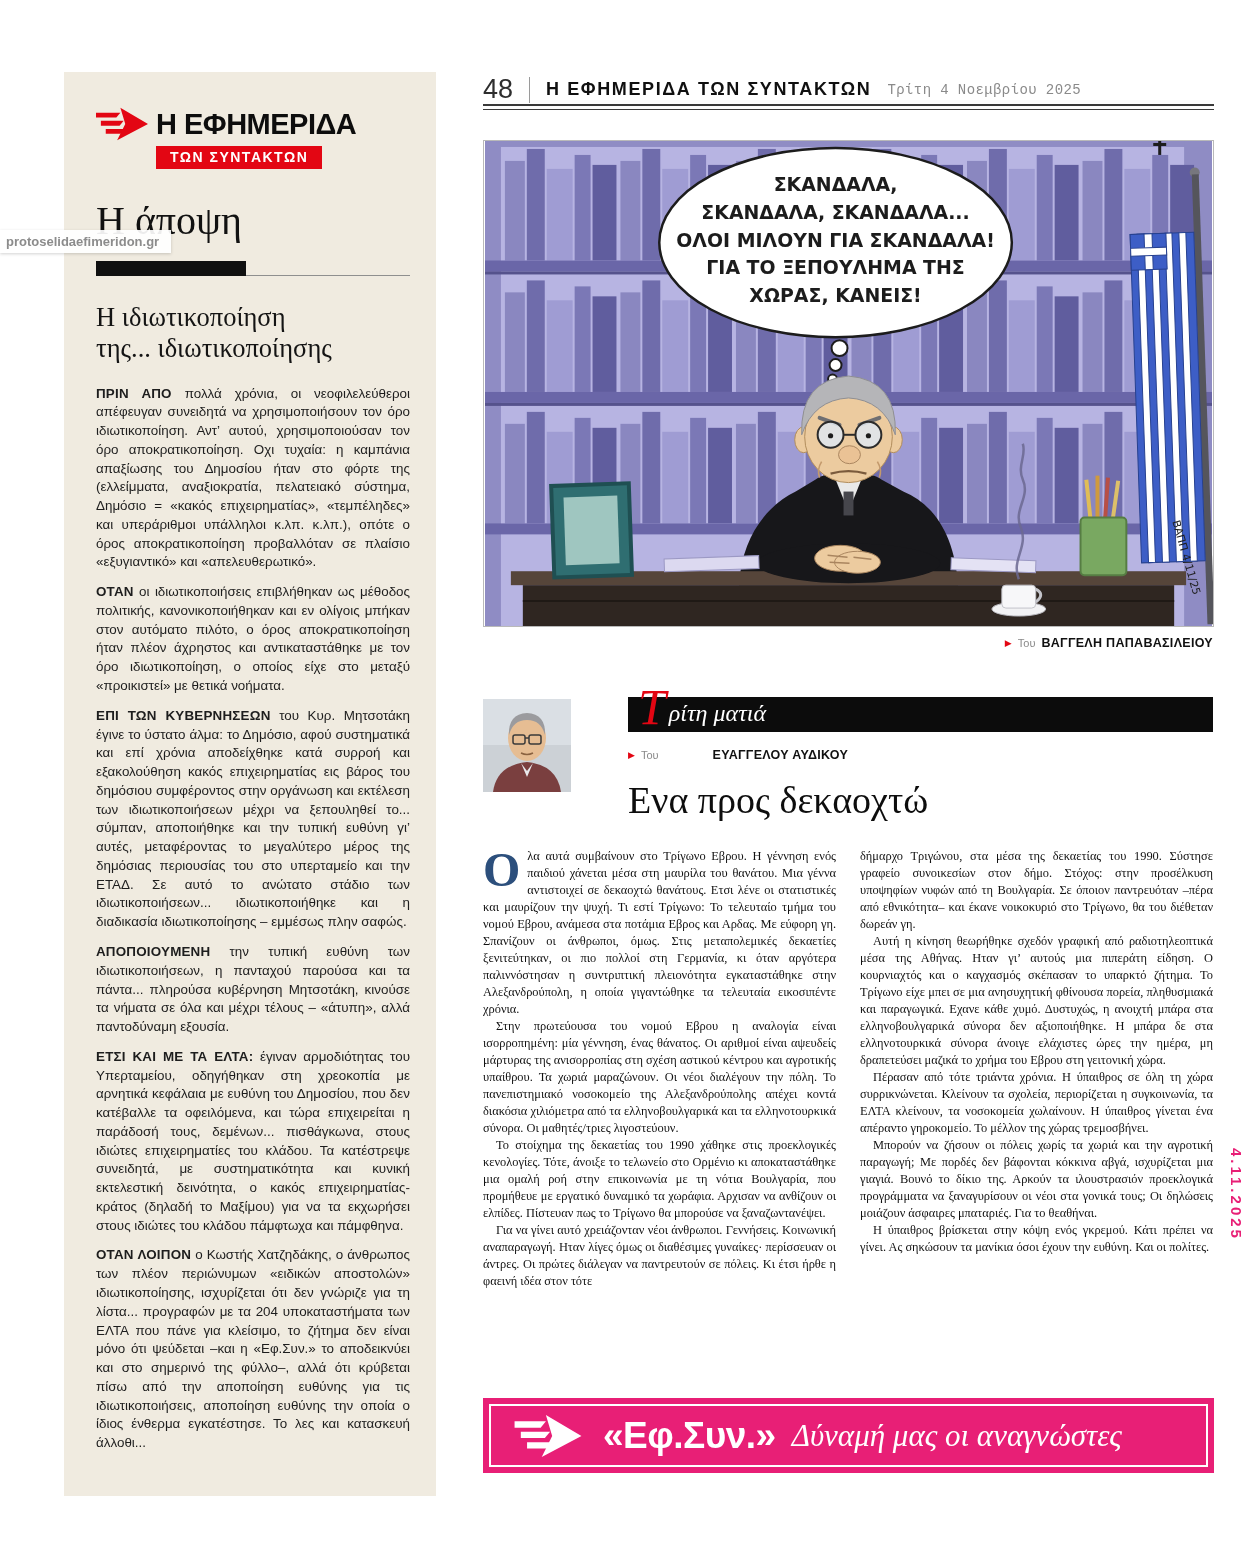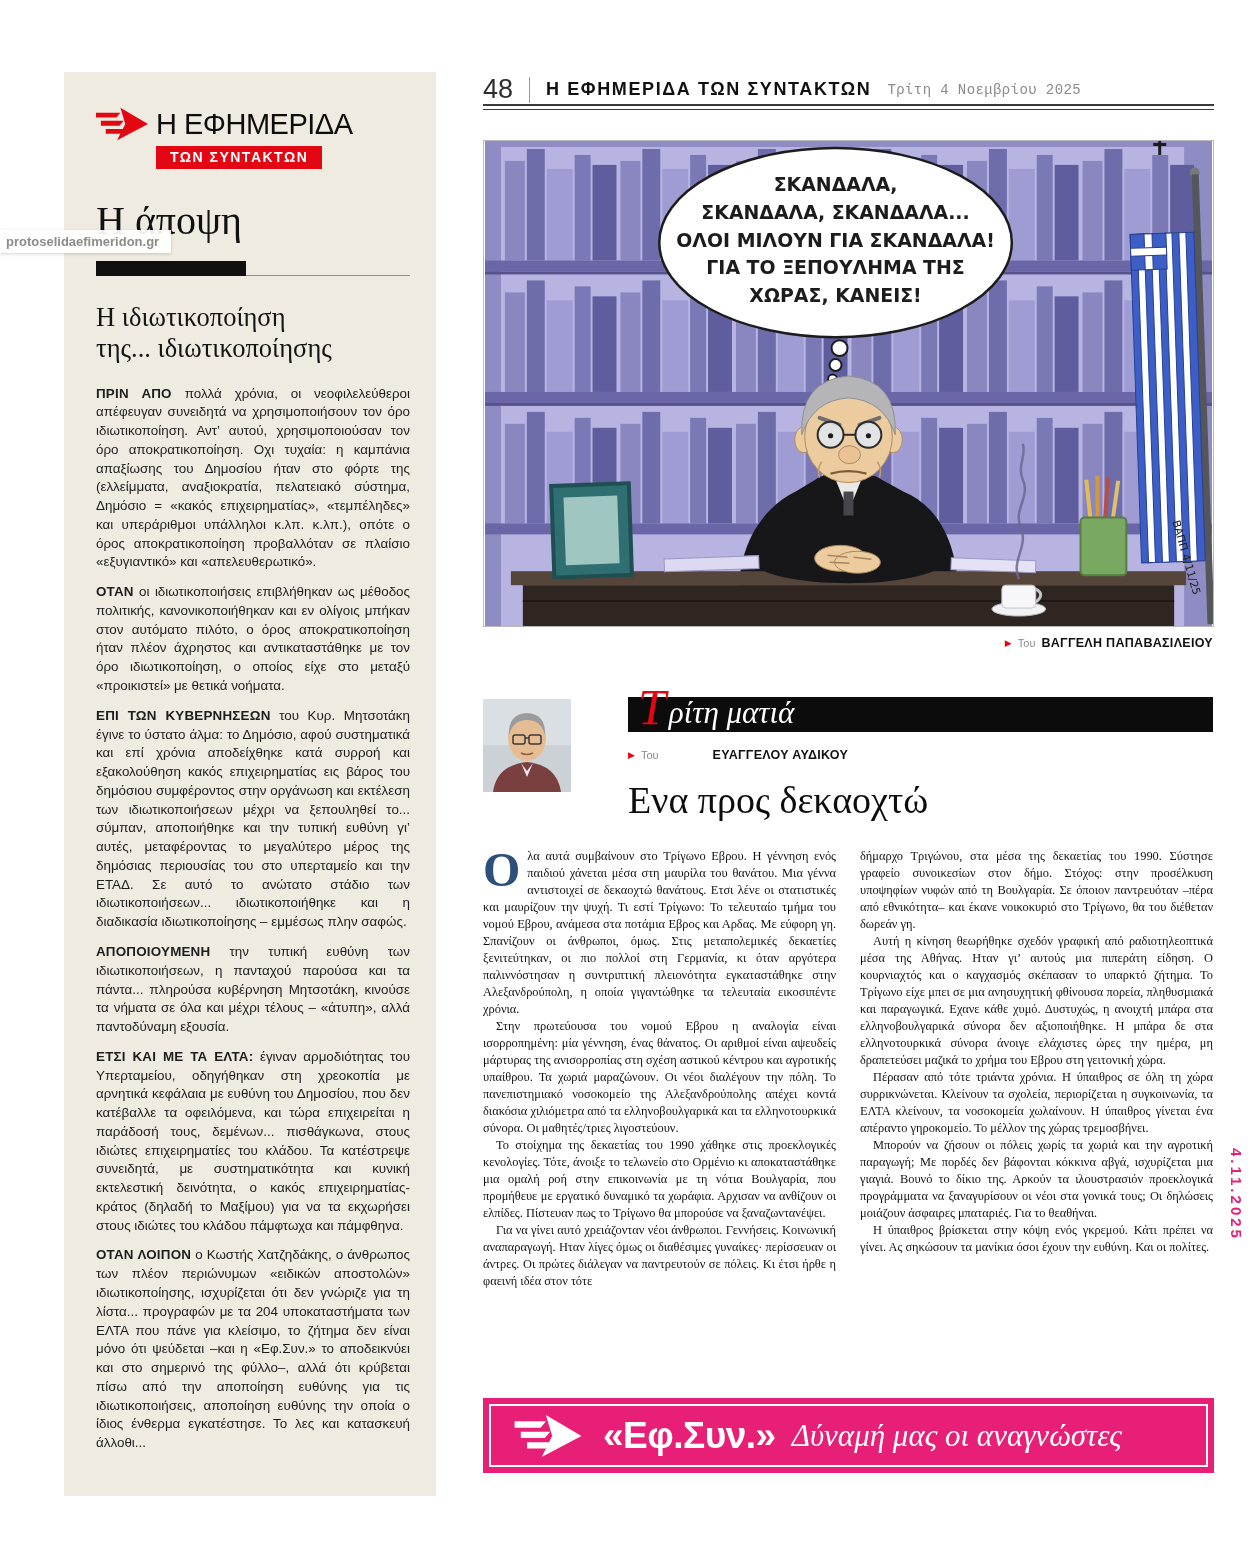--- a/index.html
+++ b/index.html
@@ -9,21 +9,21 @@
   
   .watermark{position:absolute;left:0;top:230px;background:rgba(255,255,255,.92);
     color:#8c8c8c;font-size:13px;font-weight:bold;padding:4px 12px 4px 6px;
     box-shadow:0 1px 3px rgba(0,0,0,.18);z-index:30;}
 
   
   .opinion{position:absolute;left:64px;top:72px;width:372px;height:1424px;
     background:#f0ebe0;box-sizing:border-box;padding:34px 26px 0 32px;overflow:hidden;}
   .logo-row{display:flex;align-items:center;gap:8px;}
   .logo-icon svg{width:52px;height:36px;display:block;}
-  .logo-main{font-size:29px;font-weight:normal;letter-spacing:-.5px;color:#0d0d0d;}
+  .logo-main{font-size:29px;font-weight:bold;letter-spacing:-.5px;color:#0d0d0d;}
   .logo-sub{background:#e30613;color:#fff;font-size:14px;font-weight:bold;
     letter-spacing:1.5px;padding:3px 14px 4px;display:inline-block;margin:4px 0 0 60px;}
   .op-section{font-family:"Liberation Serif",serif;font-weight:400;font-size:40px;
     margin:28px 0 0;color:#111;}
   .bar-row{margin-top:16px;border-bottom:1px solid #8f8f8f;height:15px;position:relative;}
   .black-bar{width:150px;height:15px;background:#101010;position:absolute;bottom:-1px;left:0;}
   .op-headline{font-family:"Liberation Serif",serif;font-weight:400;font-size:26.5px;
     line-height:1.18;margin:26px 0 0;color:#141414;}
   .op-body{margin-top:20px;font-size:13.4px;line-height:1.4;text-align:justify;color:#1d1d1d;}
   .op-p{margin:0 0 11px;}
@@ -51,21 +51,21 @@
 
   
   .photo{position:absolute;left:483px;top:699px;width:88px;height:93px;}
   .photo svg{display:block;width:100%;height:100%;}
   .section-bar{position:absolute;left:628px;top:697px;width:585px;height:35px;
     background:#0c0c0c;display:flex;align-items:center;padding-left:14px;
     box-sizing:border-box;overflow:visible;}
   .t-initial{font-family:"Liberation Serif",serif;font-style:italic;color:#e30613;
     font-size:50px;line-height:1;margin:-16px 3px 0 -4px;}
   .t-rest{font-family:"Liberation Serif",serif;font-style:italic;color:#fff;
-    font-size:31px;padding-bottom:3px;text-align:center;}
+    font-size:24px;padding-bottom:3px;text-align:center;}
   .byline{position:absolute;left:628px;top:748px;display:flex;align-items:center;gap:6px;}
   .by-prefix{color:#8a8a8a;font-size:11px;}
   .by-name{font-weight:bold;color:#111;font-size:12.5px;letter-spacing:.3px;padding-left:48px;}
   .main-headline{position:absolute;left:628px;top:778px;font-family:"Liberation Serif",serif;
     font-weight:400;font-size:38px;color:#0d0d0d;margin:0;}
 
   .article-cols{position:absolute;left:483px;top:848px;width:731px;height:512px;
     display:flex;gap:24px;overflow:hidden;
     font-family:"Liberation Serif",serif;font-size:12.4px;line-height:1.37;
     text-align:justify;color:#121212;}

